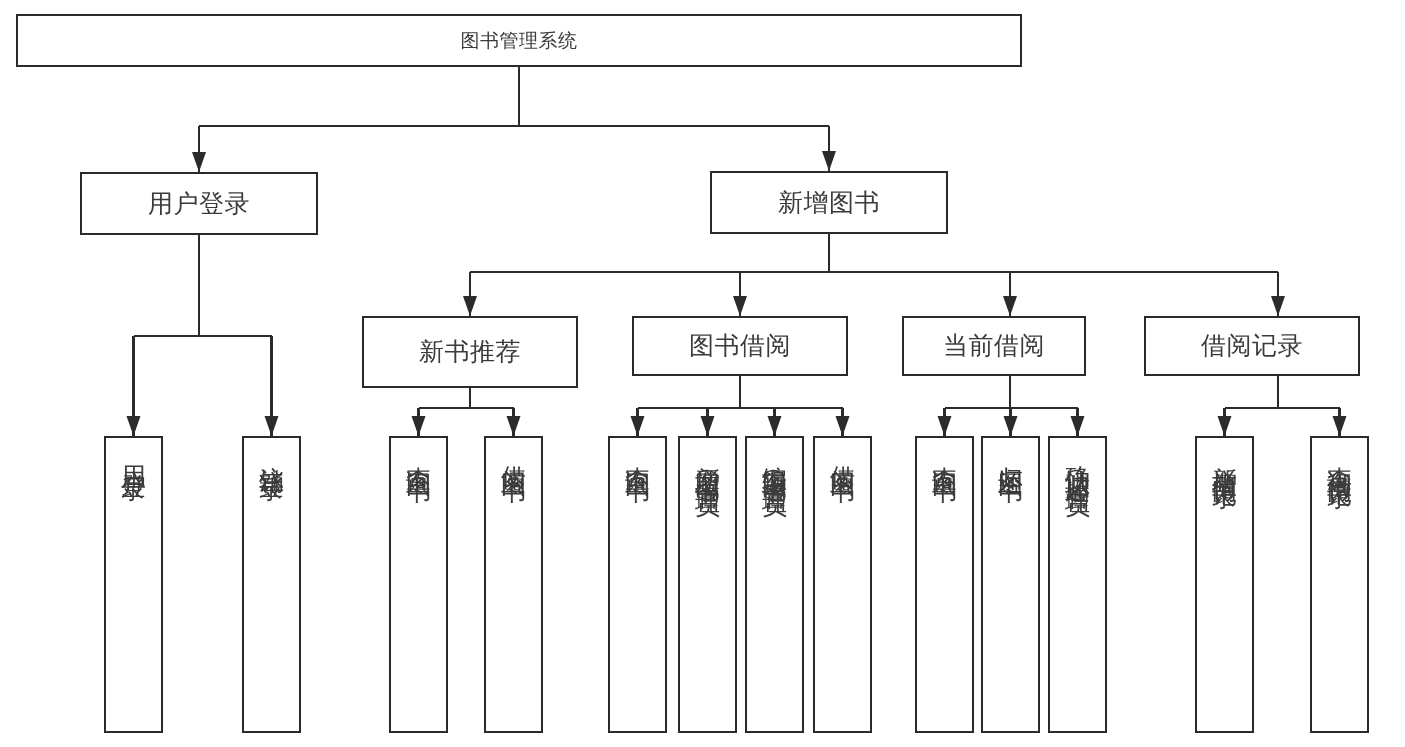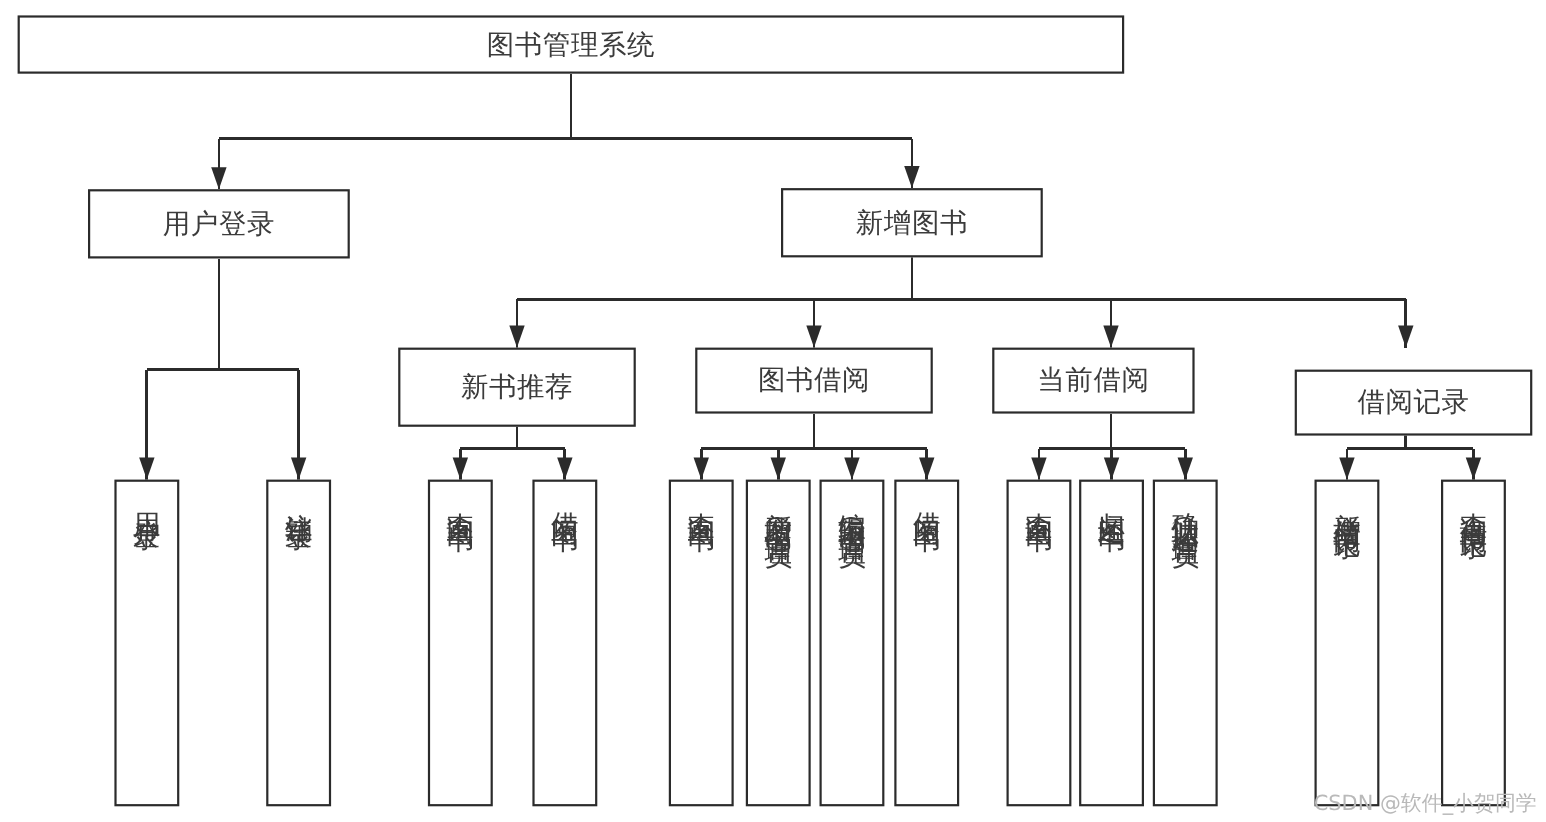--- a/index.html
+++ b/index.html
@@ -35,21 +35,21 @@
     line-height: 1.12;
     color: #3b3b3b;
     letter-spacing: 0.5px;
   }
   
   .node.h .node-label {
     font-size: 25px;
     white-space: nowrap;
   }
   .node.h-root .node-label {
-    font-size: 25px;
+    font-size: 19px;
   }
   
   .node.v {
     align-items: flex-start;
     justify-content: center;
     padding-top: 8px;
   }
   .node.v .node-label {
     writing-mode: vertical-rl;
     text-orientation: upright;
@@ -147,21 +147,21 @@
       </div>
       <div class="node h" style="left: 362px; top: 316px; width: 216px; height: 72px;">
         <span class="node-label">新书推荐</span>
       </div>
       <div class="node h" style="left: 632px; top: 316px; width: 216px; height: 60px;">
         <span class="node-label">图书借阅</span>
       </div>
       <div class="node h" style="left: 902px; top: 316px; width: 184px; height: 60px;">
         <span class="node-label">当前借阅</span>
       </div>
-      <div class="node h" style="left: 1177px; top: 316px; width: 216px; height: 60px; margin-top: 20px;">
+      <div class="node h" style="left: 1144px; top: 316px; width: 216px; height: 60px;">
         <span class="node-label">借阅记录</span>
       </div>
       <div class="node v" style="left: 104px; top: 436px; width: 59px; height: 297px;">
         <span class="node-label">用户登录</span>
       </div>
       <div class="node v" style="left: 242px; top: 436px; width: 59px; height: 297px;">
         <span class="node-label">注销登录</span>
       </div>
       <div class="node v" style="left: 389px; top: 436px; width: 59px; height: 297px;">
         <span class="node-label">查询图书</span>
@@ -190,14 +190,13 @@
       <div class="node v" style="left: 1048px; top: 436px; width: 59px; height: 297px;">
         <span class="node-label">确认归还（管理员）</span>
       </div>
       <div class="node v" style="left: 1195px; top: 436px; width: 59px; height: 297px;">
         <span class="node-label">新增借阅记录</span>
       </div>
       <div class="node v" style="left: 1310px; top: 436px; width: 59px; height: 297px;">
         <span class="node-label">查询借阅记录</span>
       </div>
     </div>
-  <div id="watermark">CSDN @软件_小贺同学</div>
 </div>
 
 </body></html>

